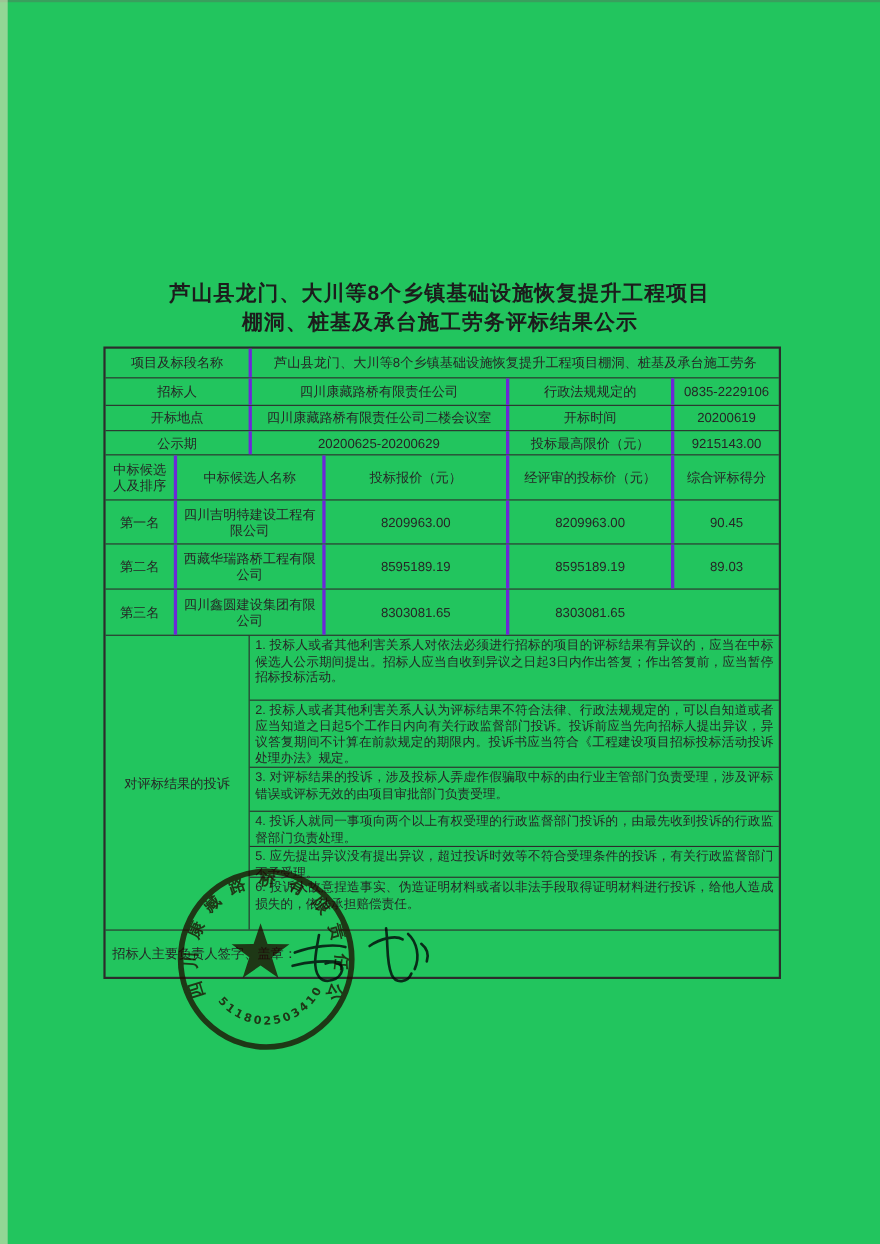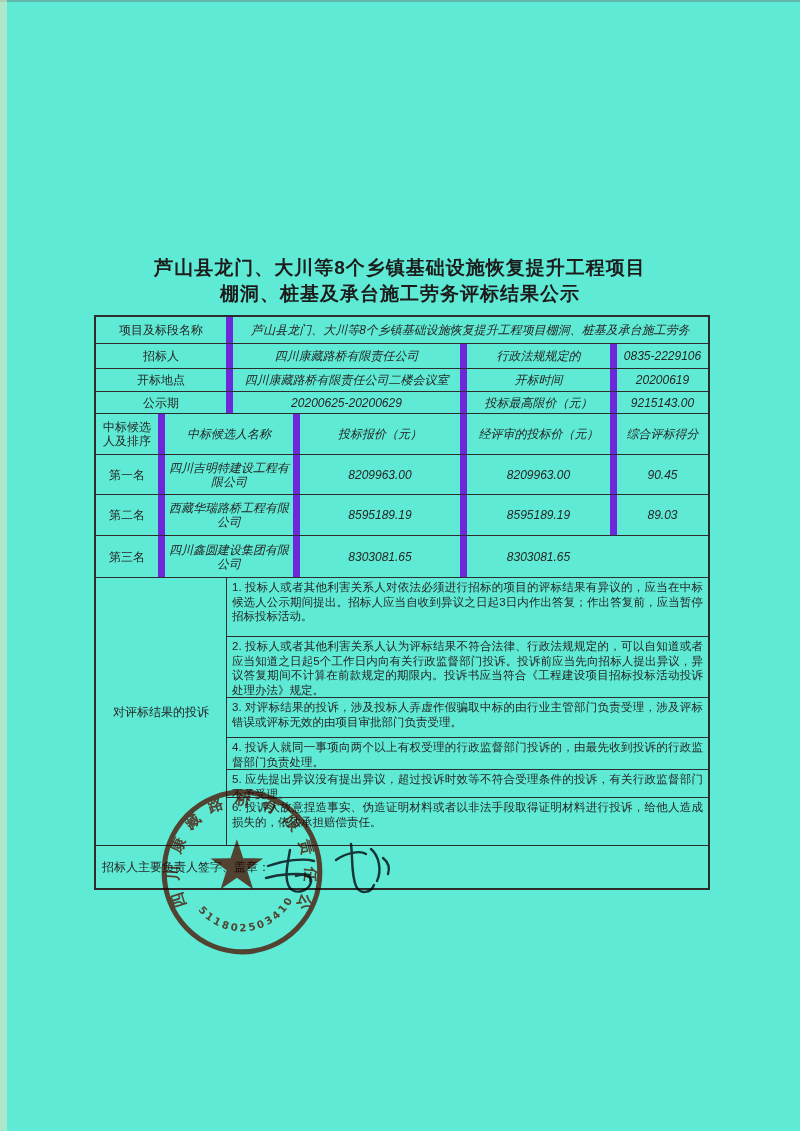--- a/index.html
+++ b/index.html
@@ -1,34 +1,34 @@
 <!DOCTYPE html>
 <html><head>
 <meta charset="utf-8">
 <style>
   * { margin:0; padding:0; box-sizing:border-box; }
   html,body { width:800px; height:1131px; }
   body { font-family:"Liberation Sans","DejaVu Sans",sans-serif; background:#f8f4f6; }
-  .page { position:relative; width:800px; height:1131px; background:#5eead4; overflow:hidden; }
+  .page { position:relative; width:800px; height:1131px; background:#22c55e; overflow:hidden; }
   .page::before { content:""; position:absolute; left:0; top:0; width:100%; height:2px;
                   background:rgba(100,88,92,.35); }
   .page::after { content:""; position:absolute; left:0; top:0; width:7px; height:100%;
                  background:rgba(238,228,195,.55); }
 
   .doc-title { position:absolute; left:0; top:255px; width:100%; text-align:center;
                font-weight:bold; font-size:19px; line-height:26px; color:#1c1c1c;
                letter-spacing:1px; }
 
   .bid-table { position:absolute; left:94px; top:315px; width:616px;
                border:2px solid #2c2c2c; color:#262626; font-size:12px; }
   .tr { display:flex; align-items:stretch; }
   .tr + .tr { border-top:1px solid #2c2c2c; }
   .td { display:flex; align-items:center; justify-content:center; text-align:center;
         padding:1px 3px; line-height:14px; }
-  .td + .td { border-left:7px solid #6d28d9;font-style:italic; }
+  .td + .td { border-left:3px solid #6d28d9; }
 
   
   .c-l1 { width:130px; flex:0 0 130px; }
   .c-v1 { width:234px; flex:0 0 234px; }
   .c-l2 { width:150px; flex:0 0 150px; }
   .c-v2 { flex:1; }
   .c-span { flex:1; }
 
   
   .c-rank  { width:62px;  flex:0 0 62px; }

